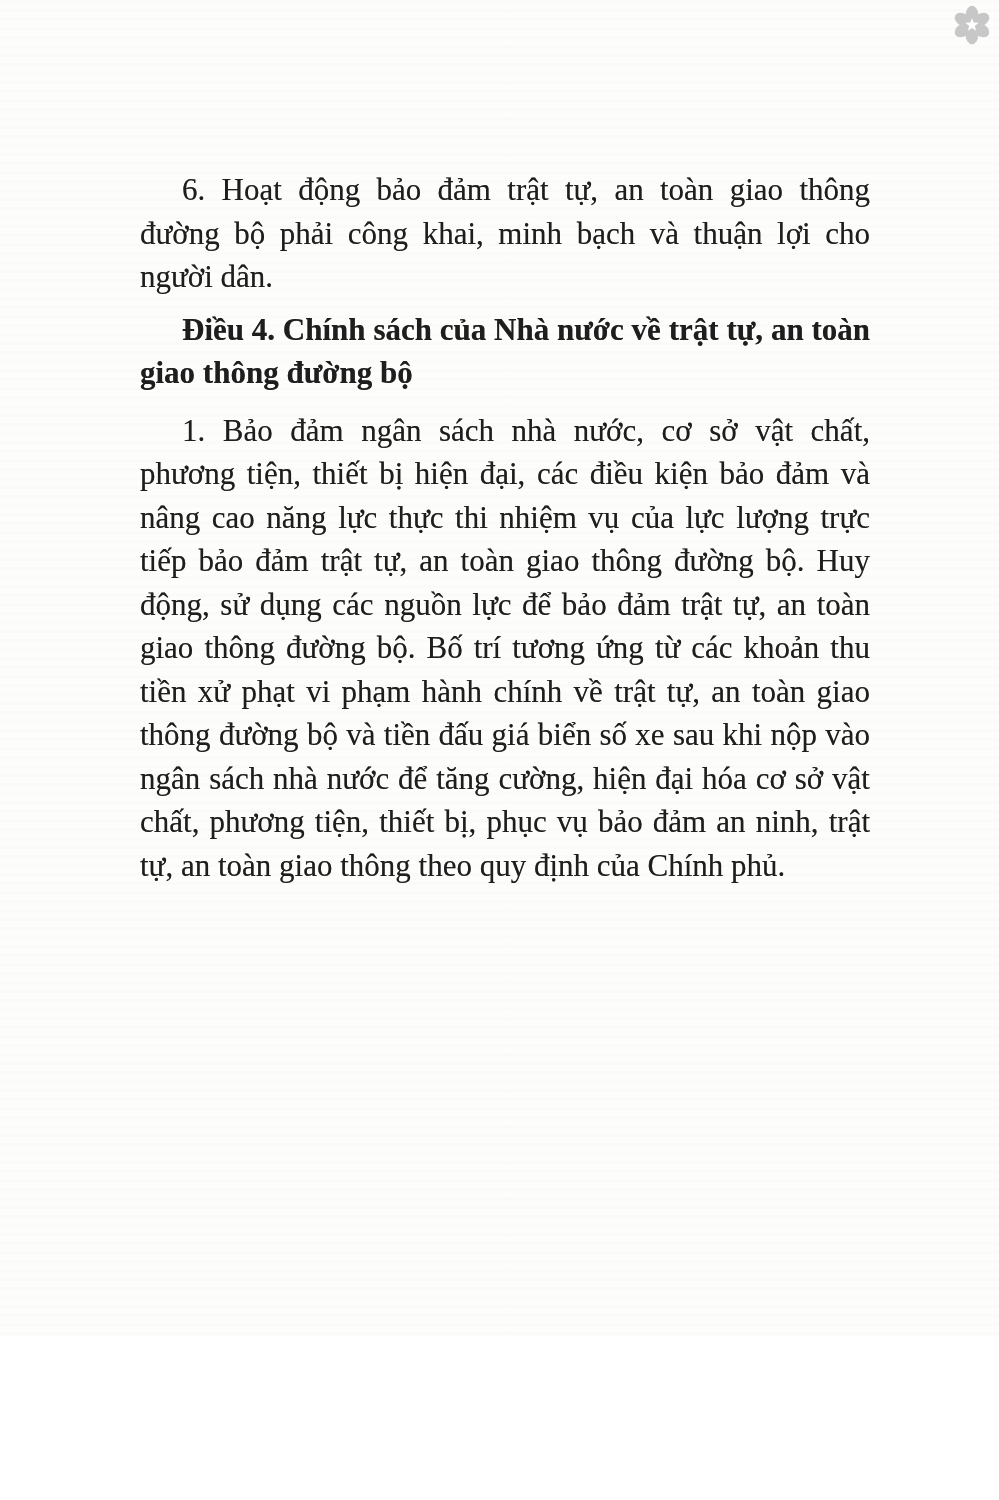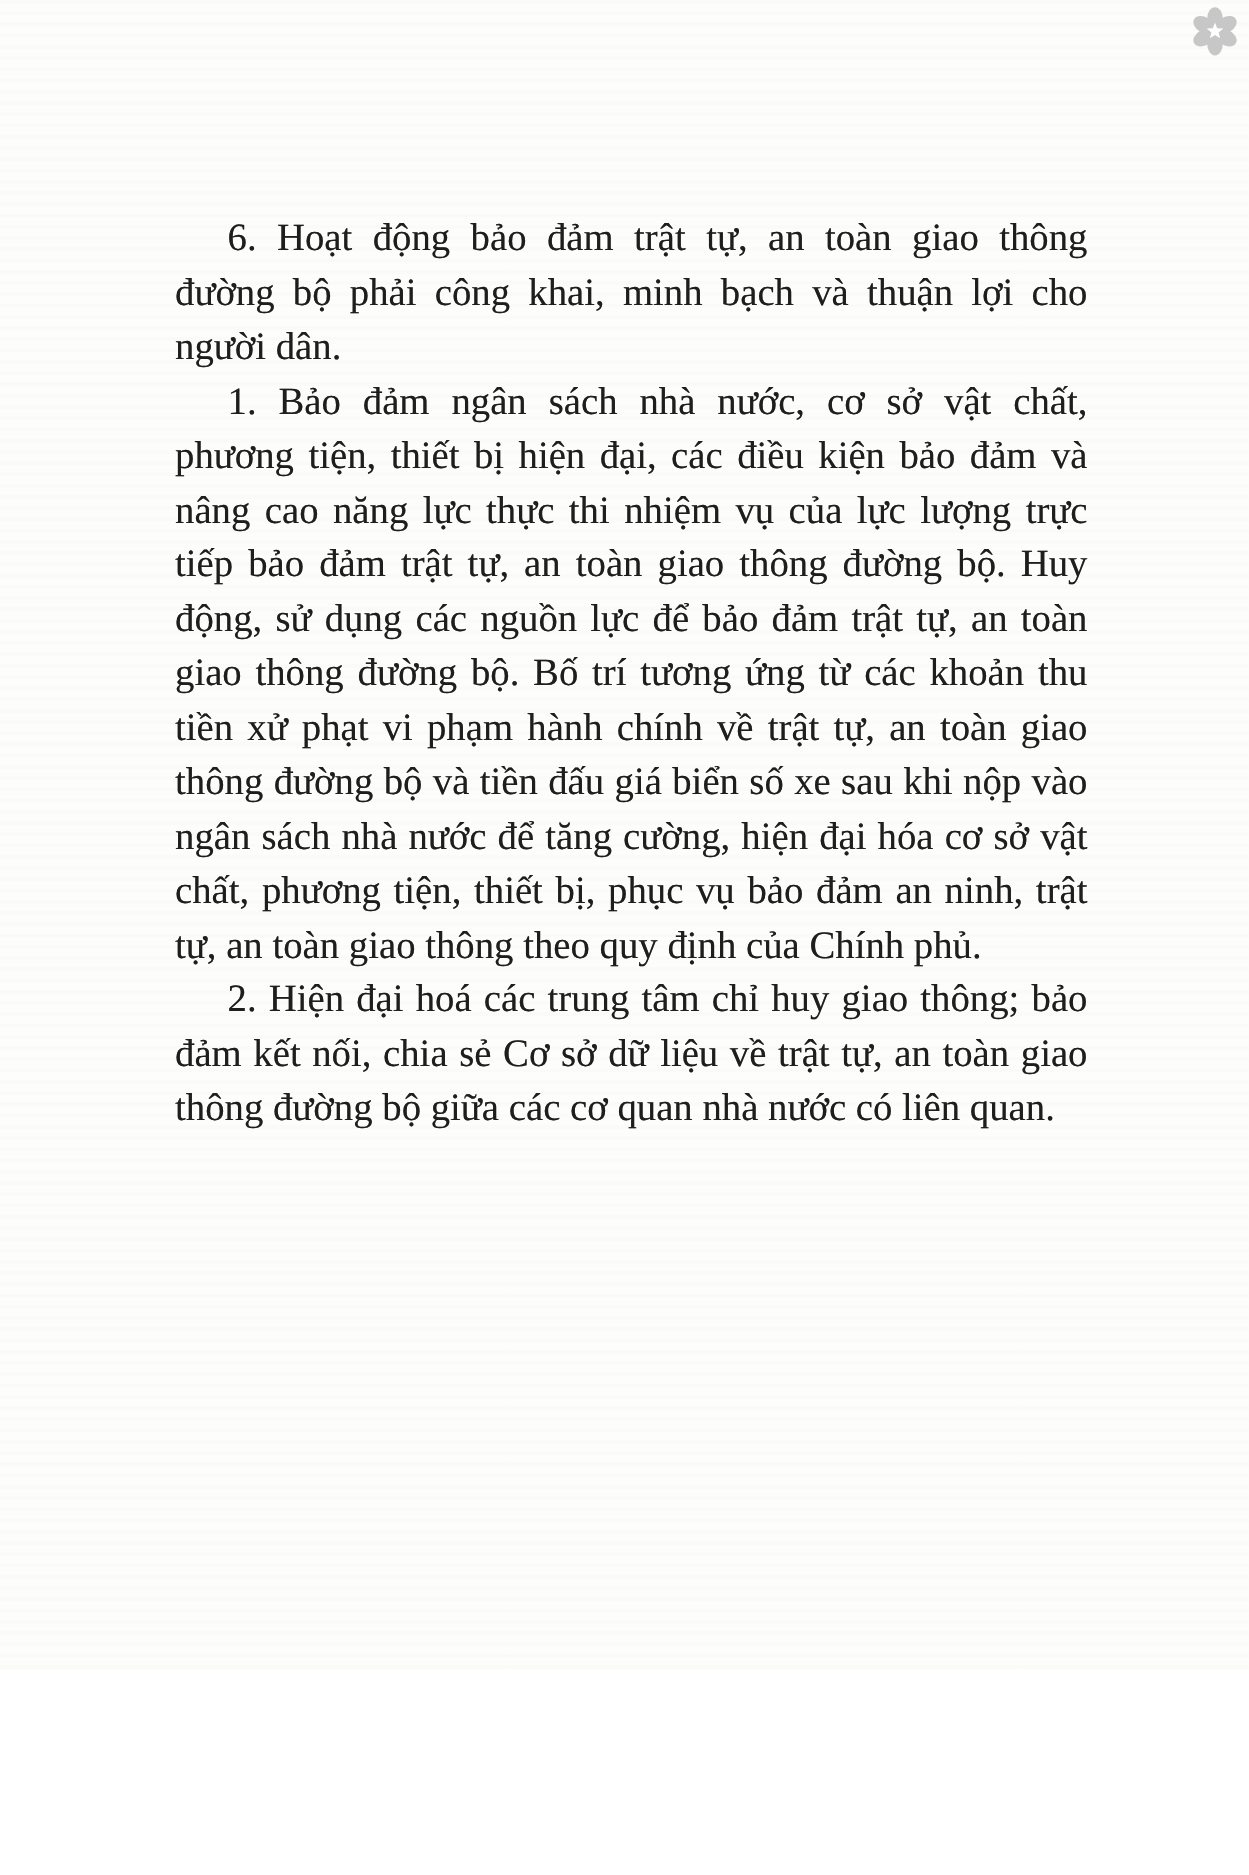--- a/index.html
+++ b/index.html
@@ -76,19 +76,19 @@
       <ellipse class="petal" cx="0" cy="-10" rx="6.3" ry="9.3" transform="rotate(120)" fill="#c7c7c7"></ellipse>
       <ellipse class="petal" cx="0" cy="-10" rx="6.3" ry="9.3" transform="rotate(180)" fill="#c7c7c7"></ellipse>
       <ellipse class="petal" cx="0" cy="-10" rx="6.3" ry="9.3" transform="rotate(240)" fill="#c7c7c7"></ellipse>
       <ellipse class="petal" cx="0" cy="-10" rx="6.3" ry="9.3" transform="rotate(300)" fill="#c7c7c7"></ellipse>
       <path fill="#ffffff" d="M0,-7 L1.76,-2.43 L6.66,-2.16 L2.85,0.93 L4.11,5.66 L0,3 L-4.11,5.66 L-2.85,0.93 L-6.66,-2.16 L-1.76,-2.43 Z"></path>
     </g>
   </svg>
 
   <div class="text-block">
     <p class="body">6. Hoạt động bảo đảm trật tự, an toàn giao thông đường bộ phải công khai, minh bạch và thuận lợi cho người dân.</p>
+    <p class="heading">Điều 4. Chính sách của Nhà nước về trật tự, an toàn giao thông đường bộ</p>
     <p class="body">1. Bảo đảm ngân sách nhà nước, cơ sở vật chất, phương tiện, thiết bị hiện đại, các điều kiện bảo đảm và nâng cao năng lực thực thi nhiệm vụ của lực lượng trực tiếp bảo đảm trật tự, an toàn giao thông đường bộ. Huy động, sử dụng các nguồn lực để bảo đảm trật tự, an toàn giao thông đường bộ. Bố trí tương ứng từ các khoản thu tiền xử phạt vi phạm hành chính về trật tự, an toàn giao thông đường bộ và tiền đấu giá biển số xe sau khi nộp vào ngân sách nhà nước để tăng cường, hiện đại hóa cơ sở vật chất, phương tiện, thiết bị, phục vụ bảo đảm an ninh, trật tự, an toàn giao thông theo quy định của Chính phủ.</p>
-    <p class="body">2. Hiện đại hoá các trung tâm chỉ huy giao thông; bảo đảm kết nối, chia sẻ Cơ sở dữ liệu về trật tự, an toàn giao thông đường bộ giữa các cơ quan nhà nước có liên quan.</p>
   </div>
 
   <div class="page-number">11</div>
 
 </div>
 
 </body></html>

